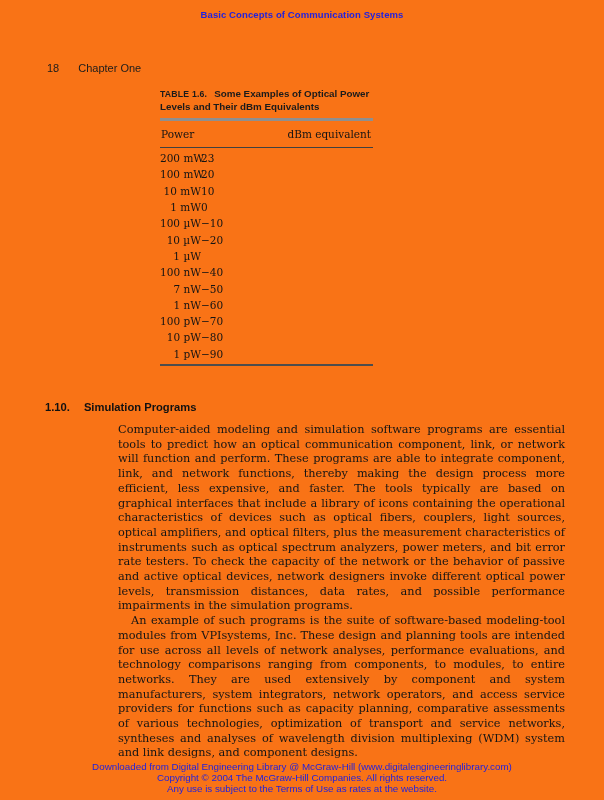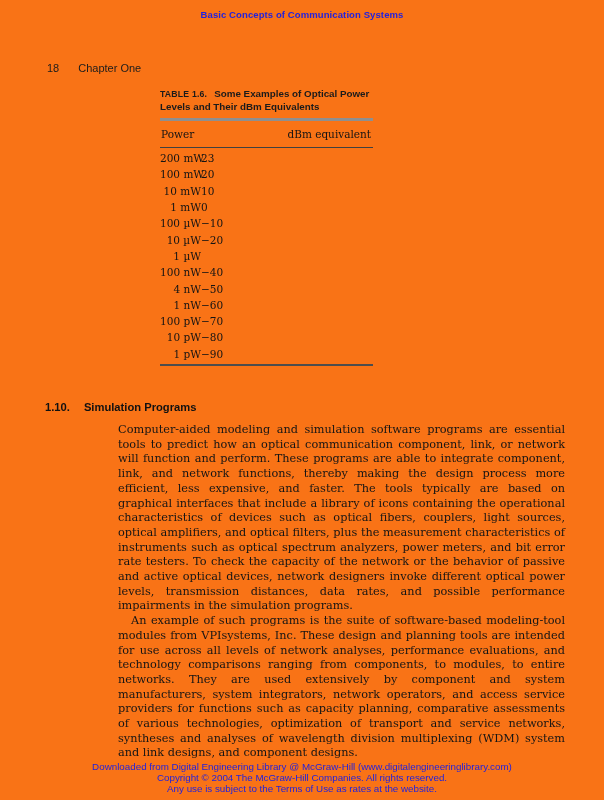--- a/index.html
+++ b/index.html
@@ -110,21 +110,21 @@
         <div class="tbl-row">
           <span class="cell-power">1 µW</span>
         </div>
 
         <div class="tbl-row">
           <span class="cell-power">100 nW</span>
           <span class="cell-dbm">−40</span>
         </div>
 
         <div class="tbl-row">
-          <span class="cell-power">4 nW</span>
+          <span class="cell-power">7 nW</span>
           <span class="cell-dbm">−50</span>
         </div>
 
         <div class="tbl-row">
           <span class="cell-power">1 nW</span>
           <span class="cell-dbm">−60</span>
         </div>
 
         <div class="tbl-row">
           <span class="cell-power">100 pW</span>

